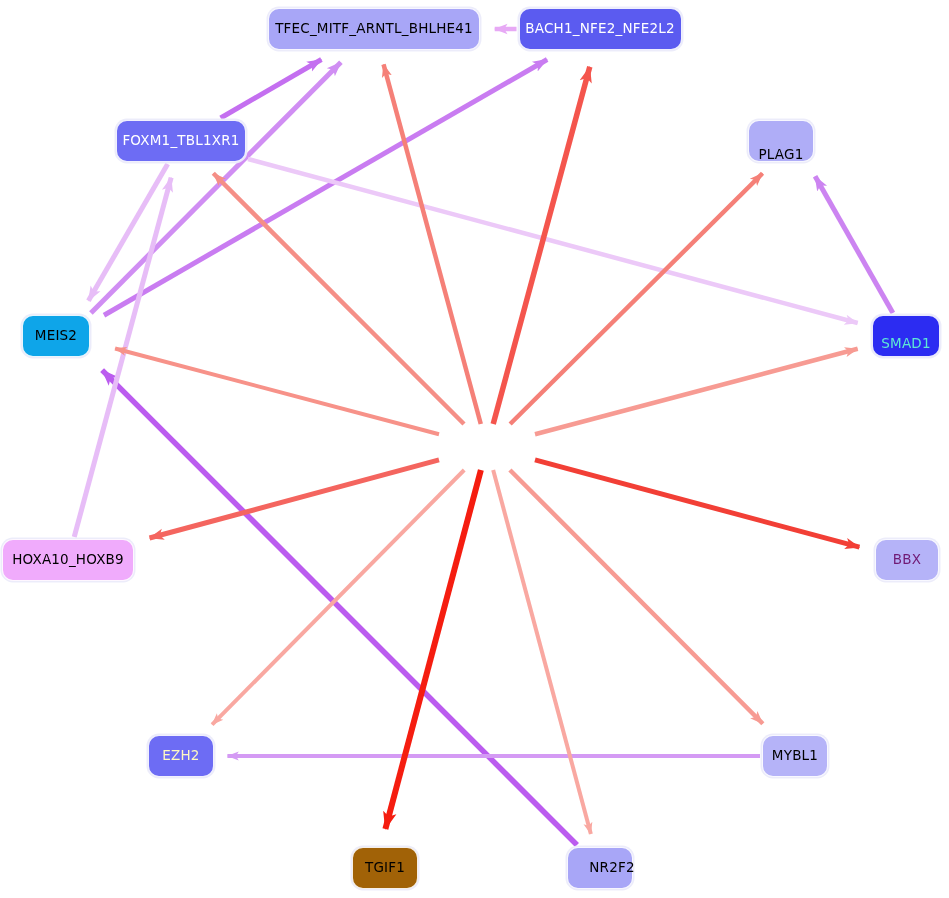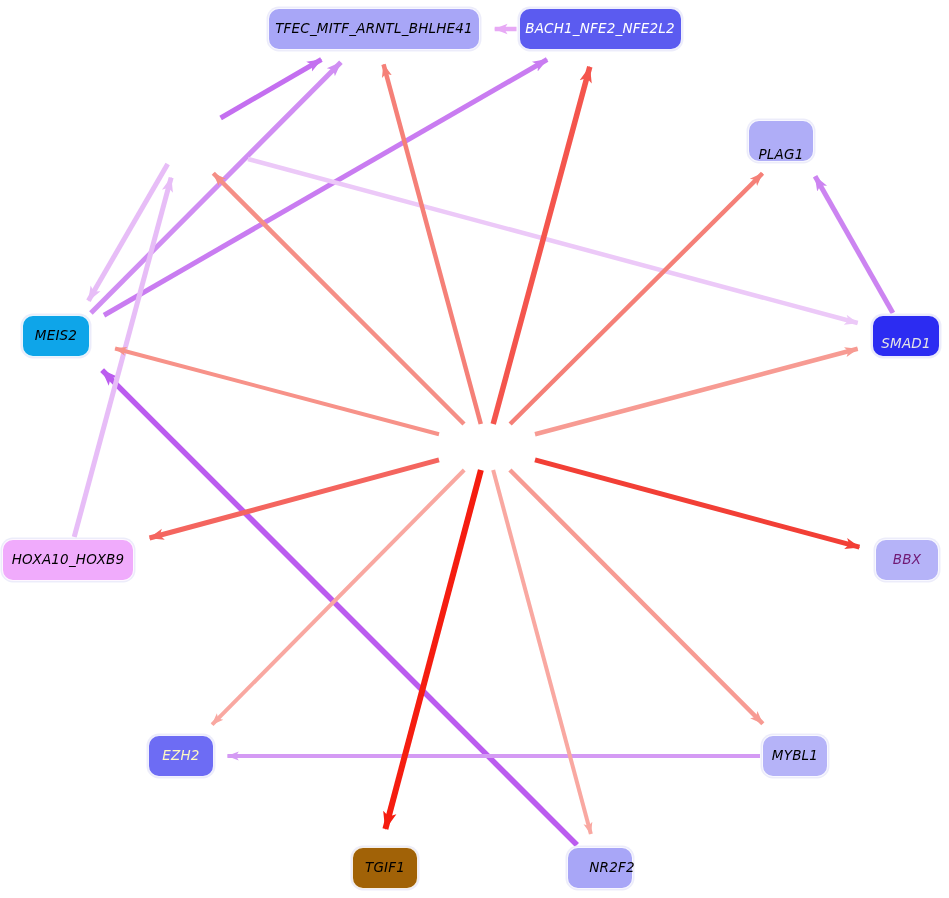--- a/index.html
+++ b/index.html
@@ -36,21 +36,20 @@
     justify-content: center;
     border: 1px solid rgba(255,255,255,0.9);
     box-shadow: 0 0 0 1.5px rgba(235,235,250,0.95);
     white-space: nowrap;
   }
   .node-label {
     font-size: 13.5px;
     letter-spacing: 0.2px;
     line-height: 1;
     pointer-events: none;
-    font-style: italic;
   }
 </style>
 </head>
 <body>
 
 <div id="graph-canvas">
   <svg id="edge-layer" viewBox="0 0 949 898" xmlns="http://www.w3.org/2000/svg">
       <defs>
         <marker id="arrow-0" viewBox="0 0 10 10" refX="9.5" refY="5" markerWidth="3.0" markerHeight="3.0" orient="auto" markerUnits="strokeWidth">
           <path d="M 0 1.2 L 10 5 L 0 8.8 L 2.4 5 Z" fill="#e7a9f5"></path>
@@ -142,28 +141,31 @@
       <line x1="480.8812351543943" y1="470" x2="385.39541961168226" y2="828.9243602096585" stroke="#f51d10" stroke-width="6" stroke-linecap="butt" marker-end="url(#arrow-20)"></line>
       <line x1="493.1733966745843" y1="470" x2="590.8621720169338" y2="833.9555258330009" stroke="#f9a8a1" stroke-width="4" stroke-linecap="butt" marker-end="url(#arrow-21)"></line>
     </svg>
   <div id="node-layer">
       <div class="node" style="left: 268px; top: 8px; width: 212px; height: 42px; background: rgb(168, 166, 247);">
         <span class="node-label" style="color: rgb(0, 0, 0);">TFEC_MITF_ARNTL_BHLHE41</span>
       </div>
       <div class="node" style="left: 518.5px; top: 8px; width: 163px; height: 42px; background: rgb(91, 91, 240);">
         <span class="node-label" style="color: rgb(255, 255, 255);">BACH1_NFE2_NFE2L2</span>
       </div>
+      <div class="node" style="left: 116px; top: 120px; width: 130px; height: 42px; background: rgb(109, 108, 244);">
+        <span class="node-label" style="color: rgb(255, 255, 255);">FOXM1_TBL1XR1</span>
+      </div>
       <div class="node" style="left: 748px; top: 120px; width: 66px; height: 42px; background: rgb(175, 173, 247); align-items: flex-end;">
         <span class="node-label" style="color: rgb(0, 0, 0);">PLAG1</span>
       </div>
       <div class="node" style="left: 22px; top: 315px; width: 68px; height: 42px; background: #0ea5e9;">
         <span class="node-label" style="color: rgb(0, 0, 0);">MEIS2</span>
       </div>
       <div class="node" style="left: 872px; top: 315px; width: 68px; height: 42px; background: rgb(44, 44, 242);">
-        <span class="node-label" style="color: #e5e5e5; margin-top: 16px;">SMAD1</span>
+        <span class="node-label" style="color: #5eead4; margin-top: 16px;">SMAD1</span>
       </div>
       <div class="node" style="left: 2px; top: 539px; width: 132px; height: 42px; background: #f0abfc;">
         <span class="node-label" style="color: rgb(0, 0, 0);">HOXA10_HOXB9</span>
       </div>
       <div class="node" style="left: 875px; top: 539px; width: 64px; height: 42px; background: rgb(181, 179, 248);">
         <span class="node-label" style="color: #701a75;">BBX</span>
       </div>
       <div class="node" style="left: 148px; top: 735px; width: 66px; height: 42px; background: rgb(109, 108, 244);">
         <span class="node-label" style="color: #fef9c3;">EZH2</span>
       </div>

